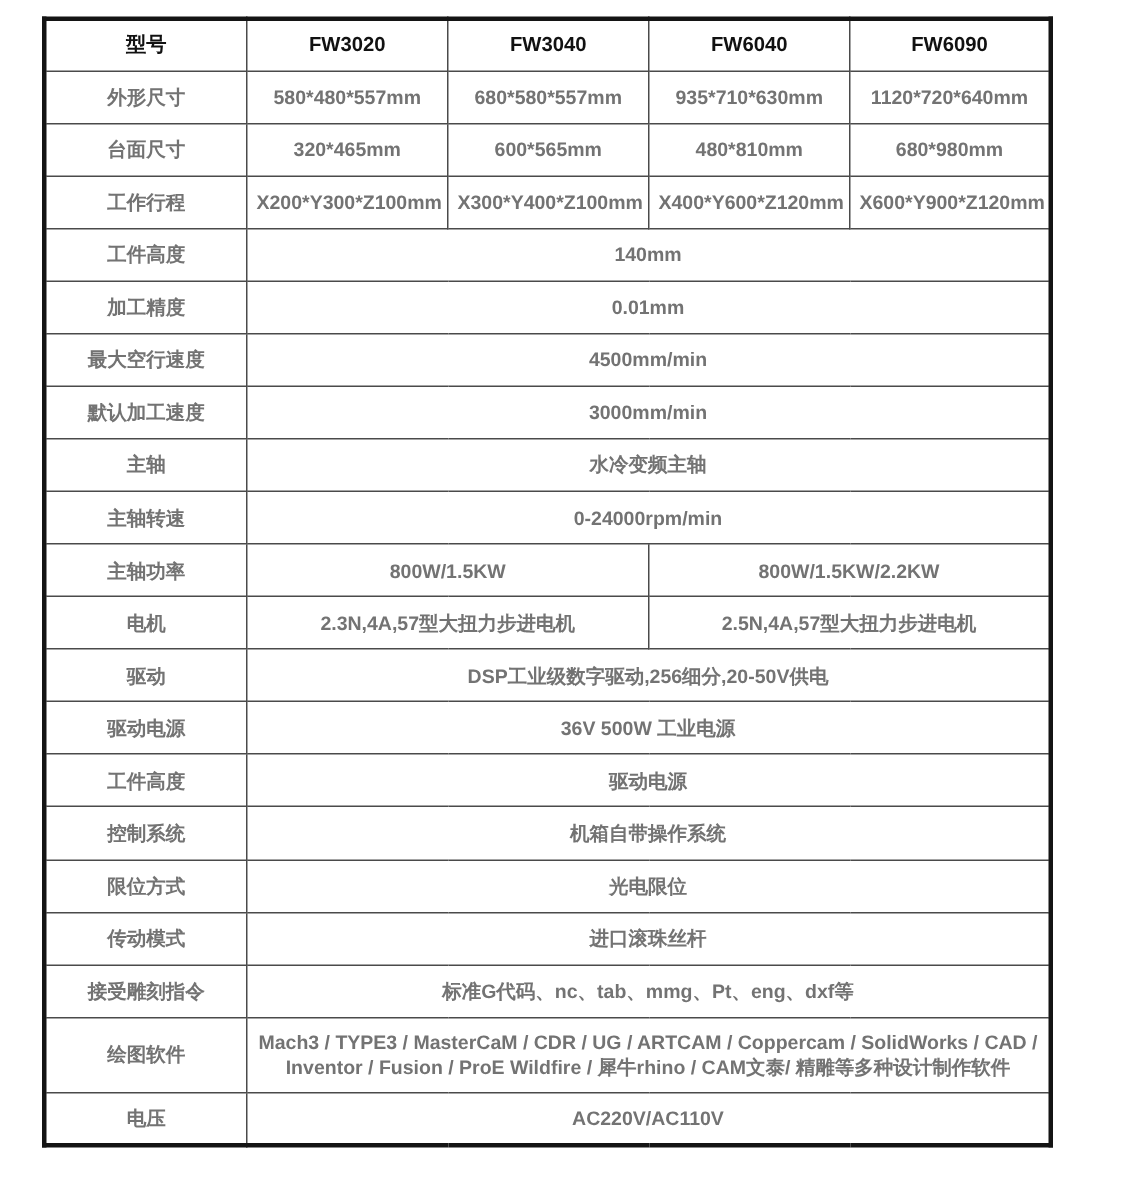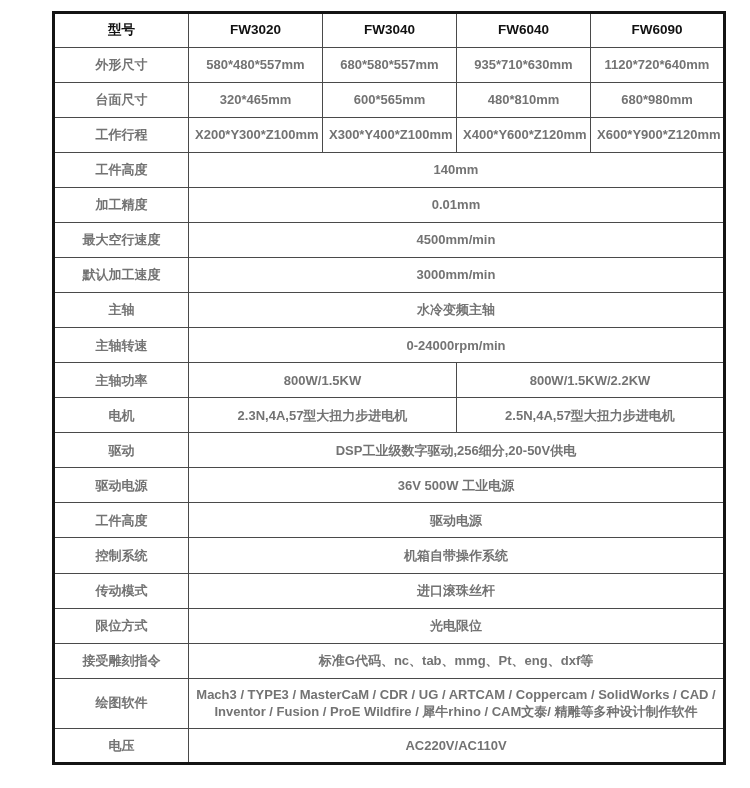--- a/index.html
+++ b/index.html
@@ -10,21 +10,21 @@
   }
   .page {
     position: relative;
     width: 750px;
     height: 788px;
     background: #ffffff;
     overflow: hidden;
   }
   table.spec {
     position: absolute;
-    left: 52px;
+    left: 28px;
     top: 11px;
     width: 672px;
     height: 754px;
     border-collapse: collapse;
     table-layout: fixed;
     border: 3px solid #141414;
     background: #ffffff;
   }
   table.spec col.c-label { width: 135px; }
   table.spec col.c-m { width: 134px; }
@@ -141,26 +141,26 @@
       </tr>
       <tr>
         <td>工件高度</td>
         <td colspan="4">驱动电源</td>
       </tr>
       <tr>
         <td>控制系统</td>
         <td class="red" colspan="4">机箱自带操作系统</td>
       </tr>
       <tr>
+        <td>限位方式</td>
+        <td colspan="4">光电限位</td>
+      </tr>
+      <tr>
         <td>传动模式</td>
         <td colspan="4">进口滚珠丝杆</td>
-      </tr>
-      <tr>
-        <td>限位方式</td>
-        <td colspan="4">光电限位</td>
       </tr>
       <tr>
         <td>接受雕刻指令</td>
         <td colspan="4">标准G代码、nc、tab、mmg、Pt、eng、dxf等</td>
       </tr>
       <tr class="tall">
         <td>绘图软件</td>
         <td class="software" colspan="4">Mach3 / TYPE3 / MasterCaM / CDR / UG / ARTCAM / Coppercam / SolidWorks / CAD / Inventor / Fusion / ProE Wildfire / 犀牛rhino / CAM文泰/ 精雕等多种设计制作软件</td>
       </tr>
       <tr>

